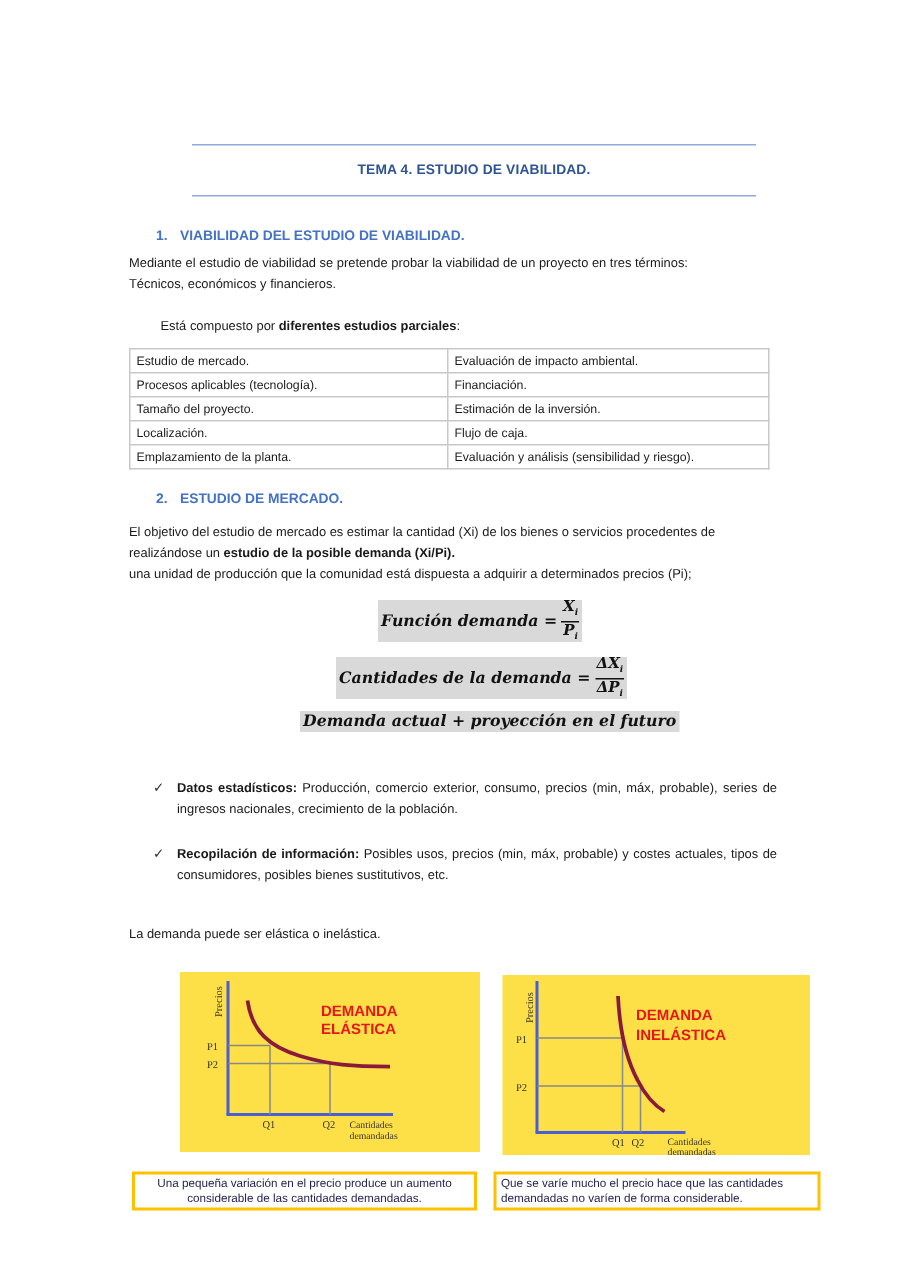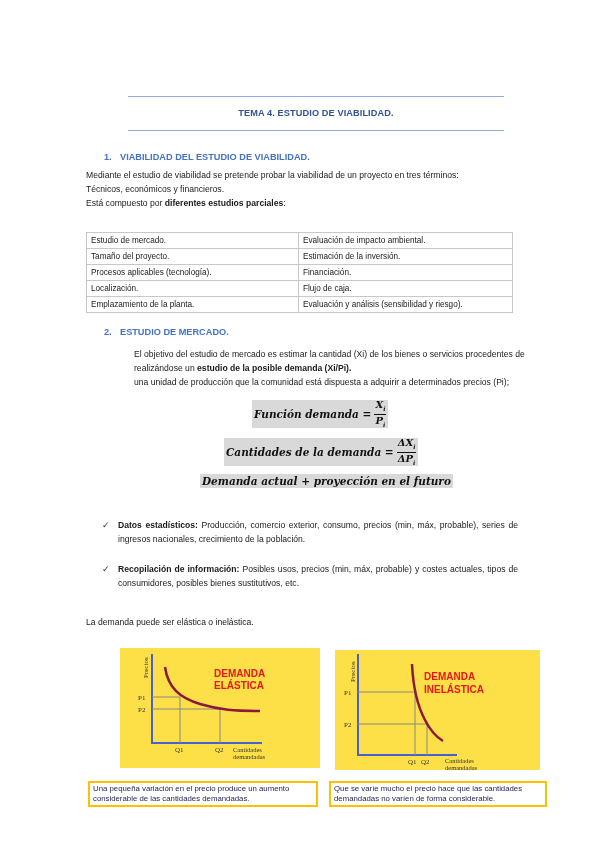--- a/index.html
+++ b/index.html
@@ -140,54 +140,54 @@
 
   <div class="heading" style="top:152px;">
     <span class="num">1.</span><span>VIABILIDAD DEL ESTUDIO DE VIABILIDAD.</span>
   </div>
 
   <div class="para" style="top:168px;">
     <div>Mediante el estudio de viabilidad se pretende probar la viabilidad de un proyecto  en tres términos:</div>
     <div>Técnicos, económicos y financieros.</div>
   </div>
 
-  <div class="para" style="top:196px;">
+  <div class="para" style="top:210px;margin-left:21px;">
     <span>Está compuesto por </span><b>diferentes estudios parciales</b><span>:</span>
   </div>
 
   <table class="components">
     <tbody>
         <tr>
       <td class="c0">Estudio de mercado.</td>
       <td>Evaluación de impacto ambiental.</td>
     </tr>
     <tr>
+      <td class="c0">Procesos aplicables (tecnología).</td>
+      <td>Financiación.</td>
+    </tr>
+    <tr>
       <td class="c0">Tamaño del proyecto.</td>
       <td>Estimación de la inversión.</td>
     </tr>
     <tr>
-      <td class="c0">Procesos aplicables (tecnología).</td>
-      <td>Financiación.</td>
-    </tr>
-    <tr>
       <td class="c0">Localización.</td>
       <td>Flujo de caja.</td>
     </tr>
     <tr>
       <td class="c0">Emplazamiento de la planta.</td>
       <td>Evaluación y análisis (sensibilidad y riesgo).</td>
     </tr>
   </tbody>
     </table>
 
   <div class="heading" style="top:327px;">
     <span class="num">2.</span><span>ESTUDIO DE MERCADO.</span>
   </div>
 
-  <div class="para" style="top:347px;margin-left:48px;">
+  <div class="para" style="top:347px;">
     <div>El objetivo del estudio de mercado es estimar la cantidad (Xi) de los bienes o servicios procedentes de</div>
     <div><span>realizándose un </span><b>estudio de la posible demanda (Xi/Pi).</b></div>
     <div>una unidad de producción que la comunidad está dispuesta a adquirir a determinados precios (Pi);</div>
   </div>
 
   <div class="formula" style="left:252px; top:400px; height:28px;">
     <span>Función demanda =</span>
     <span class="frac">
       <span class="num-part"><span>X</span><sub style="font-size:6px">i</sub></span>
       <span><span>P</span><sub style="font-size:6px">i</sub></span>
@@ -230,21 +230,21 @@
       <text x="94" y="41" font-family="Liberation Sans, sans-serif" font-weight="bold" font-size="10" fill="#e8161b">ELÁSTICA</text>
       <text x="18" y="52" font-family="Liberation Serif, serif" font-size="7" fill="#333">P1</text>
       <text x="18" y="64" font-family="Liberation Serif, serif" font-size="7" fill="#333">P2</text>
       <text x="55" y="104" font-family="Liberation Serif, serif" font-size="7" fill="#333">Q1</text>
       <text x="95" y="104" font-family="Liberation Serif, serif" font-size="7" fill="#333">Q2</text>
       <text x="113" y="104" font-family="Liberation Serif, serif" font-size="6.5" fill="#333">Cantidades</text>
       <text x="113" y="111" font-family="Liberation Serif, serif" font-size="6.5" fill="#333">demandadas</text>
       <text x="0" y="0" transform="translate(28,30) rotate(-90)" font-family="Liberation Serif, serif" font-size="7" fill="#333">Precios</text>
     </svg>
   </div>
-  <div class="caption" style="left:88px; top:781px; width:230px; height:26px;">Una pequeña variación en el precio produce un aumento considerable de las cantidades demandadas.</div>
+  <div class="caption" style="left:88px; top:781px; width:230px; height:26px;text-align:center;">Una pequeña variación en el precio produce un aumento considerable de las cantidades demandadas.</div>
 
   <div class="chart-box" style="left:335px; top:650px; width:205px; height:120px;">
     <svg width="205" height="120" viewBox="0 0 205 120">
       <line x1="23" y1="105" x2="23" y2="4" stroke="#4a5fd0" stroke-width="2"></line>
       <line x1="22" y1="105" x2="122" y2="105" stroke="#4a5fd0" stroke-width="2"></line>
       <line x1="23" y1="42" x2="80" y2="42" stroke="#888" stroke-width="1"></line>
       <line x1="23" y1="74" x2="92" y2="74" stroke="#888" stroke-width="1"></line>
       <line x1="80" y1="42" x2="80" y2="105" stroke="#888" stroke-width="1"></line>
       <line x1="92" y1="74" x2="92" y2="105" stroke="#888" stroke-width="1"></line>
       <path d="M 77 14 C 78 35, 82 55, 90 70 C 96 82, 103 88, 108 91" fill="none" stroke="#8b1a3a" stroke-width="2.5"></path>

